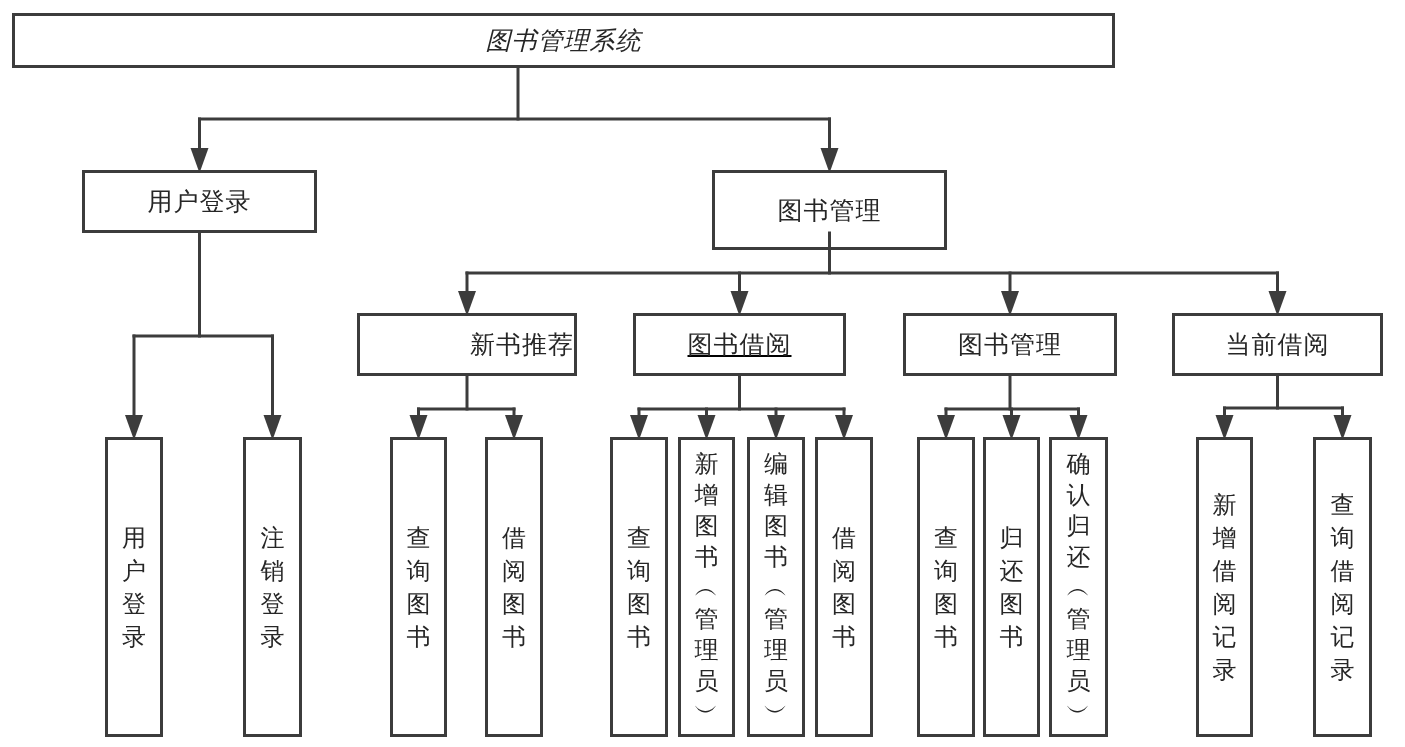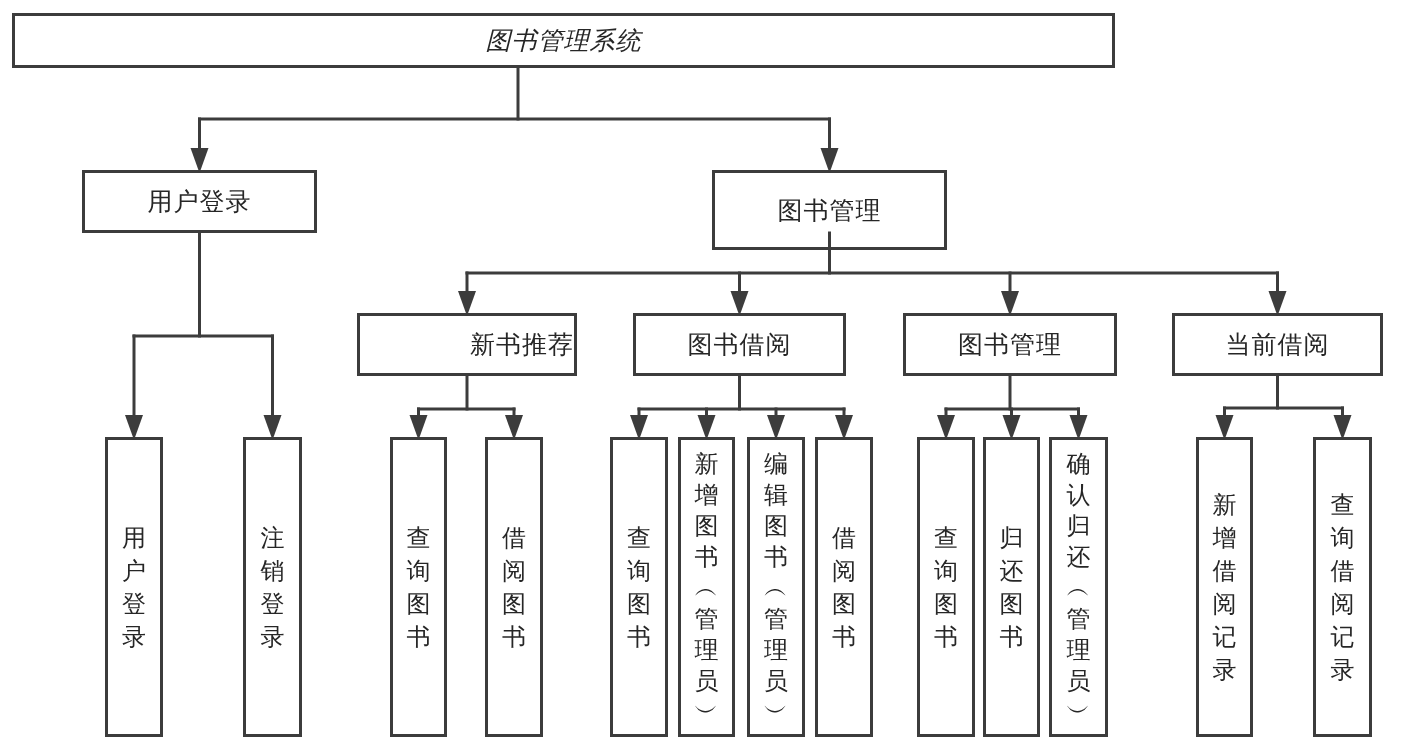--- a/index.html
+++ b/index.html
@@ -128,21 +128,21 @@
         <div class="label">
           <div class="glyph" style="height: 33px; line-height: 33px;">注</div>
           <div class="glyph" style="height: 33px; line-height: 33px;">销</div>
           <div class="glyph" style="height: 33px; line-height: 33px;">登</div>
           <div class="glyph" style="height: 33px; line-height: 33px;">录</div>
         </div>
       </div>
       <div class="node horiz" style="left: 357px; top: 313px; width: 220px; height: 63px; justify-content: flex-end;">
         <div class="label">新书推荐</div>
       </div>
-      <div class="node horiz" style="left: 633px; top: 313px; width: 213px; height: 63px;">
+      <div class="node horiz" style="left: 633px; top: 313px; width: 213px; height: 63px; text-decoration: underline;">
         <div class="label">图书借阅</div>
       </div>
       <div class="node horiz" style="left: 903px; top: 313px; width: 214px; height: 63px;">
         <div class="label">图书管理</div>
       </div>
       <div class="node horiz" style="left: 1172px; top: 313px; width: 211px; height: 63px;">
         <div class="label">当前借阅</div>
       </div>
       <div class="node vert" style="left: 390px; top: 437px; width: 57px; height: 300px;">
         <div class="label">

